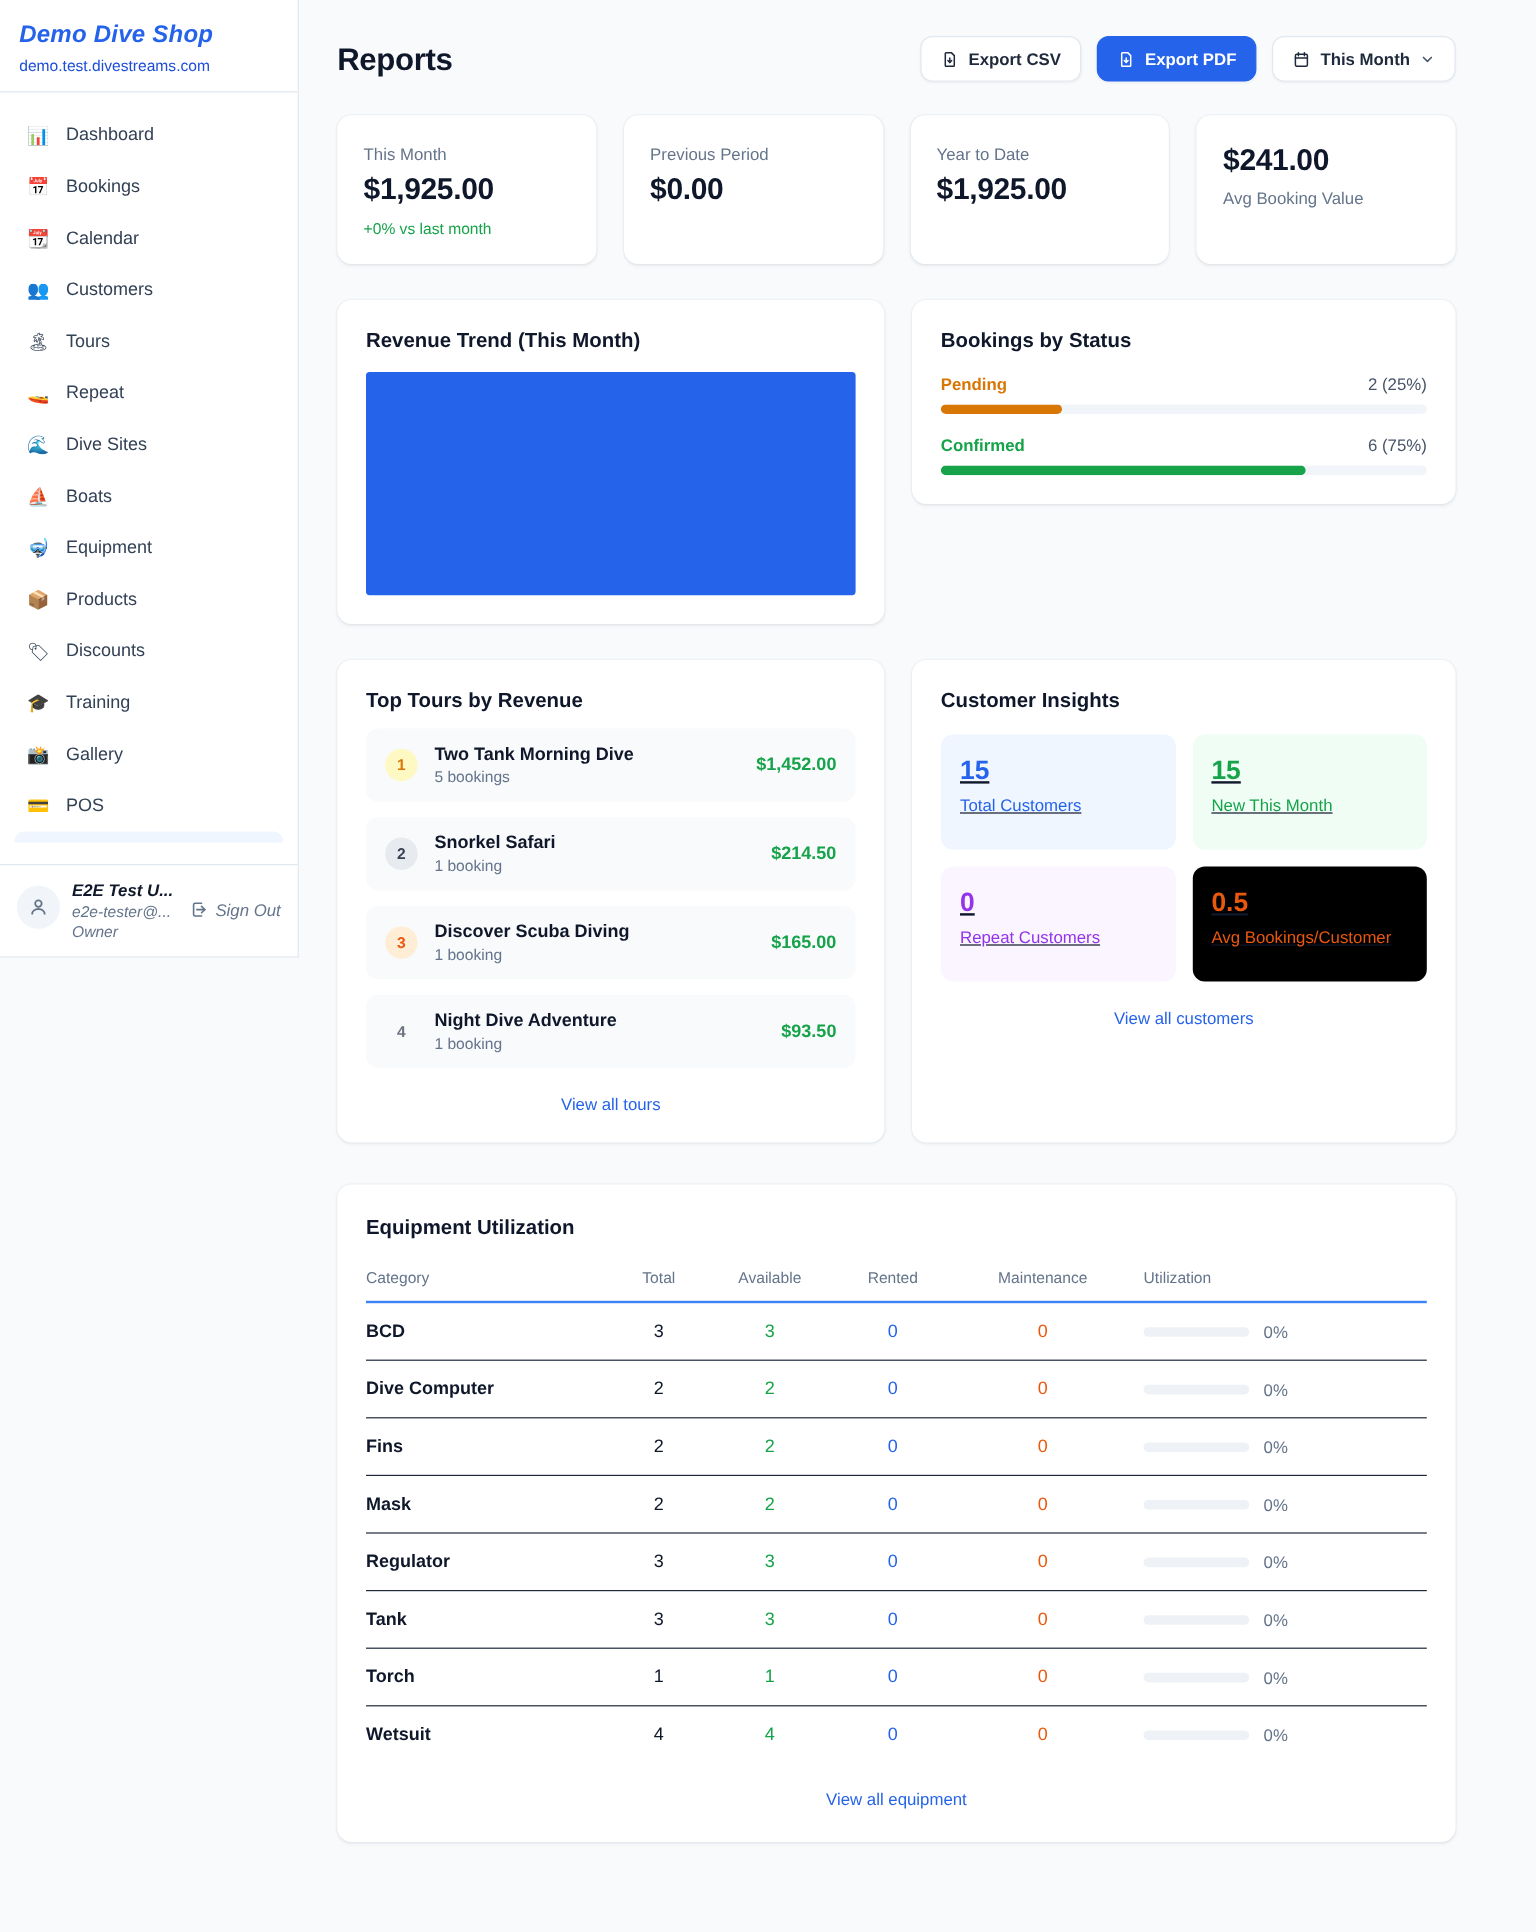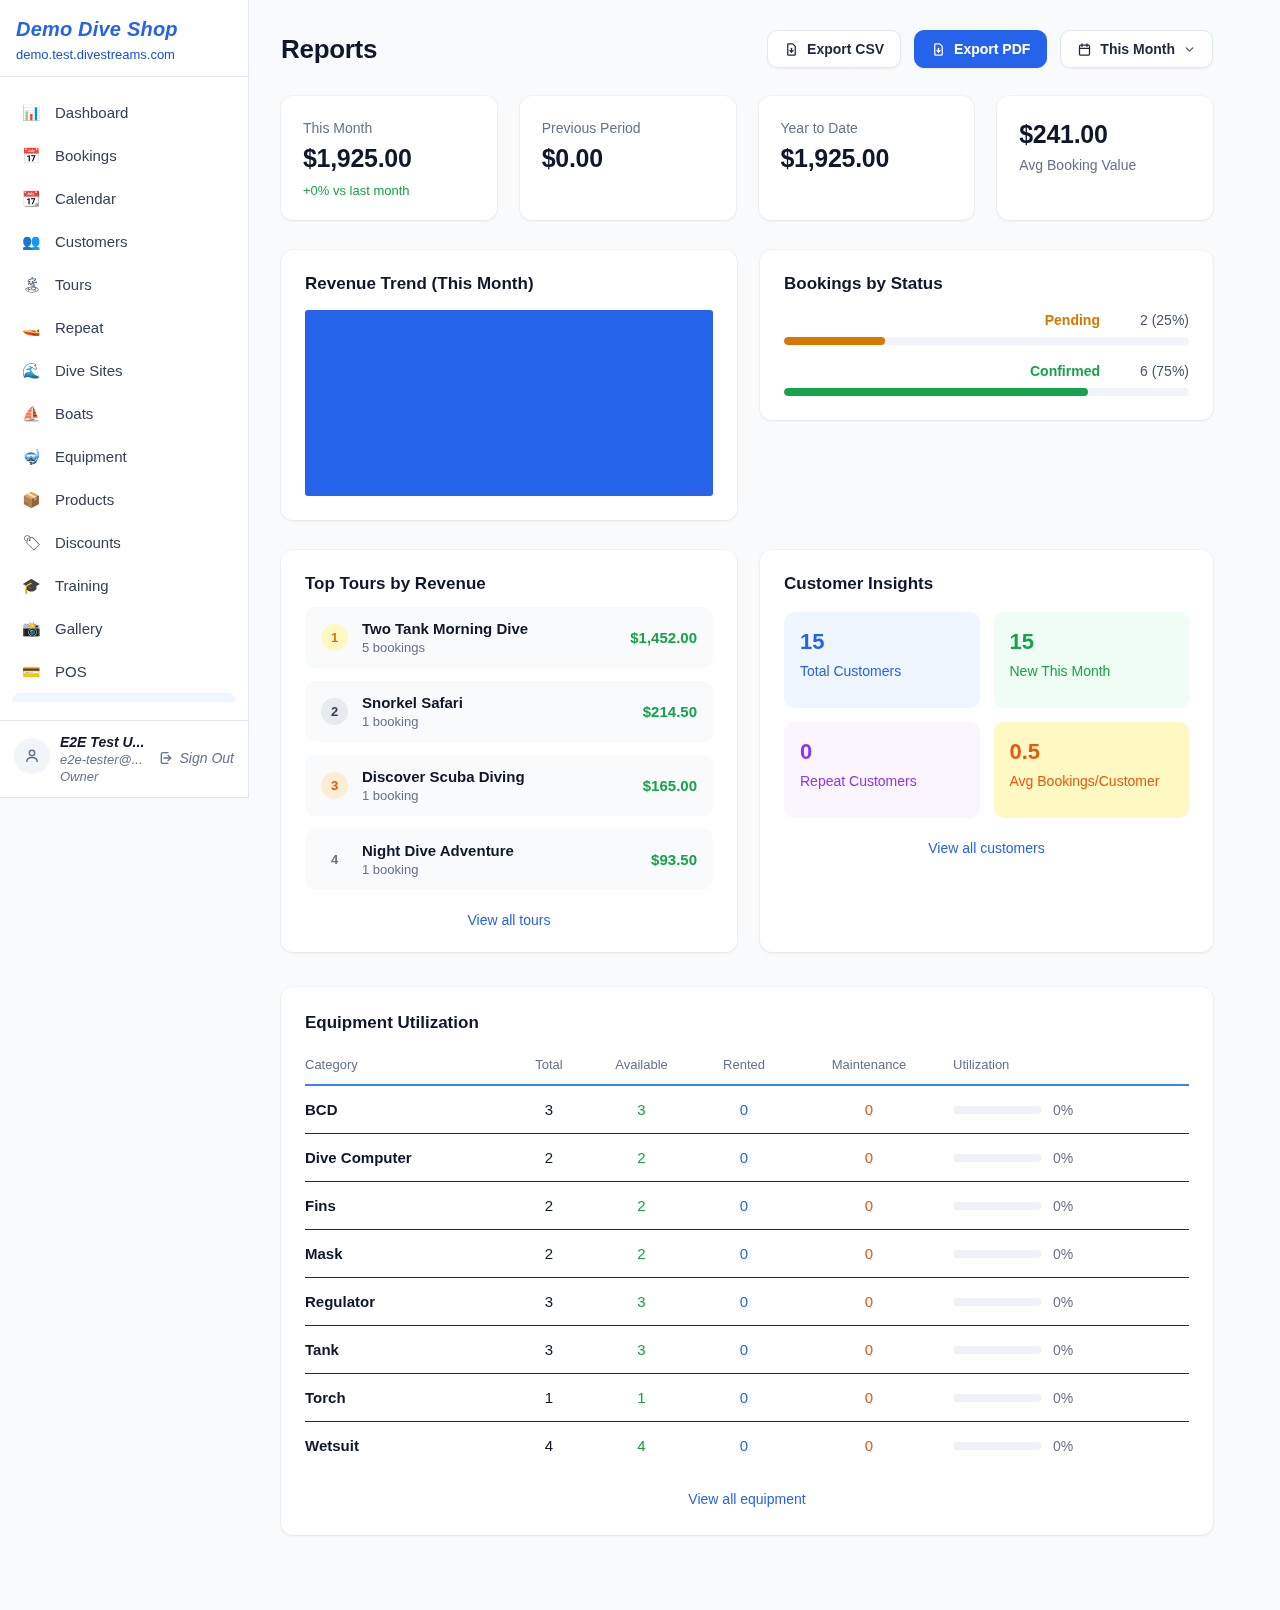--- a/index.html
+++ b/index.html
@@ -68,21 +68,21 @@
   .stat.rev .stat-value { margin-top:0; }
   .stat.rev .stat-label { margin-top:8px; }
   
   .row2 { display:flex; gap:23px; margin-top:30px; align-items:flex-start; }
   .card-pad { padding:24px; }
   .card-title { font-size:17px; font-weight:bold; color:#0f172a; }
   .rev-card { width:456px; }
   .rev-bar { margin-top:16px; height:186px; background:#2563eb; border-radius:3px; }
   .status-card { flex:1; }
   .status-row { margin-top:18px; }
-  .status-line { display:flex; justify-content:flex-end; align-items:baseline; font-size:14px;gap:40px; }
+  .status-line { display:flex; justify-content:space-between; align-items:baseline; font-size:14px; }
   .status-name { font-weight:bold; }
   .status-name.pending { color:#d97706; }
   .status-name.confirmed { color:#16a34a; }
   .status-count { color:#475569; }
   .track { margin-top:9px; height:8px; border-radius:99px; background:#f1f5f9; overflow:hidden; }
   .fill { height:100%; border-radius:99px; }
   .fill.pending { background:#d97706; }
   .fill.confirmed { background:#16a34a; }
   
   .row3 { display:flex; gap:23px; margin-top:30px; align-items:stretch; }
@@ -100,27 +100,27 @@
   .rank.r1 { background:#fef9c3; color:#d97706; }
   .rank.r2 { background:#e7eaee; color:#374151; }
   .rank.r3 { background:#ffedd5; color:#ea580c; }
   .tour-info { flex:1; min-width:0; }
   .tour-name { font-size:15px; font-weight:bold; color:#0f172a; }
   .tour-sub { font-size:13px; color:#64748b; margin-top:3px; }
   .tour-price { font-size:15px; font-weight:bold; color:#16a34a; }
   .view-link { display:block; text-align:center; color:#2563eb; font-size:14px; margin-top:22px; cursor:pointer; text-decoration:none; }
   .insights-card { flex:1; }
   .tiles { display:grid; grid-template-columns:1fr 1fr; gap:14px; margin-top:18px; }
-  .tile { border-radius:10px; padding:17px 16px; height:96px; }
+  .tile { border-radius:10px; padding:17px 16px; height:96px;text-decoration:underline; }
   .tile-value { font-size:22px; font-weight:bold; }
   .tile-label { font-size:14px; margin-top:8px; }
   .tile.blue   { background:#eff6ff; } .tile.blue .tile-value,.tile.blue .tile-label { color:#2563eb; }
   .tile.green  { background:#f0fdf4; } .tile.green .tile-value,.tile.green .tile-label { color:#16a34a; }
   .tile.purple { background:#faf5ff; } .tile.purple .tile-value,.tile.purple .tile-label { color:#9333ea; }
-  .tile.orange { background:#fef9c3; } .tile.orange .tile-value,.tile.orange .tile-label { color:#ea580c; }
+  .tile.orange { background:#000000; } .tile.orange .tile-value,.tile.orange .tile-label { color:#ea580c; }
   
   .equip-card { margin-top:35px; padding:26px 24px 28px 24px; }
   .etable { margin-top:14px; }
   .erow {
     display:grid; grid-template-columns:199px 90px 95px 110px 140px 250px;
     align-items:center;
   }
   .erow.head { border-bottom:2px solid #3b82f6; padding:10px 0 12px 0; }
   .erow.body { border-bottom:1px solid #1e293b; padding:15px 0; }
   .erow.body.last { border-bottom:none; }

